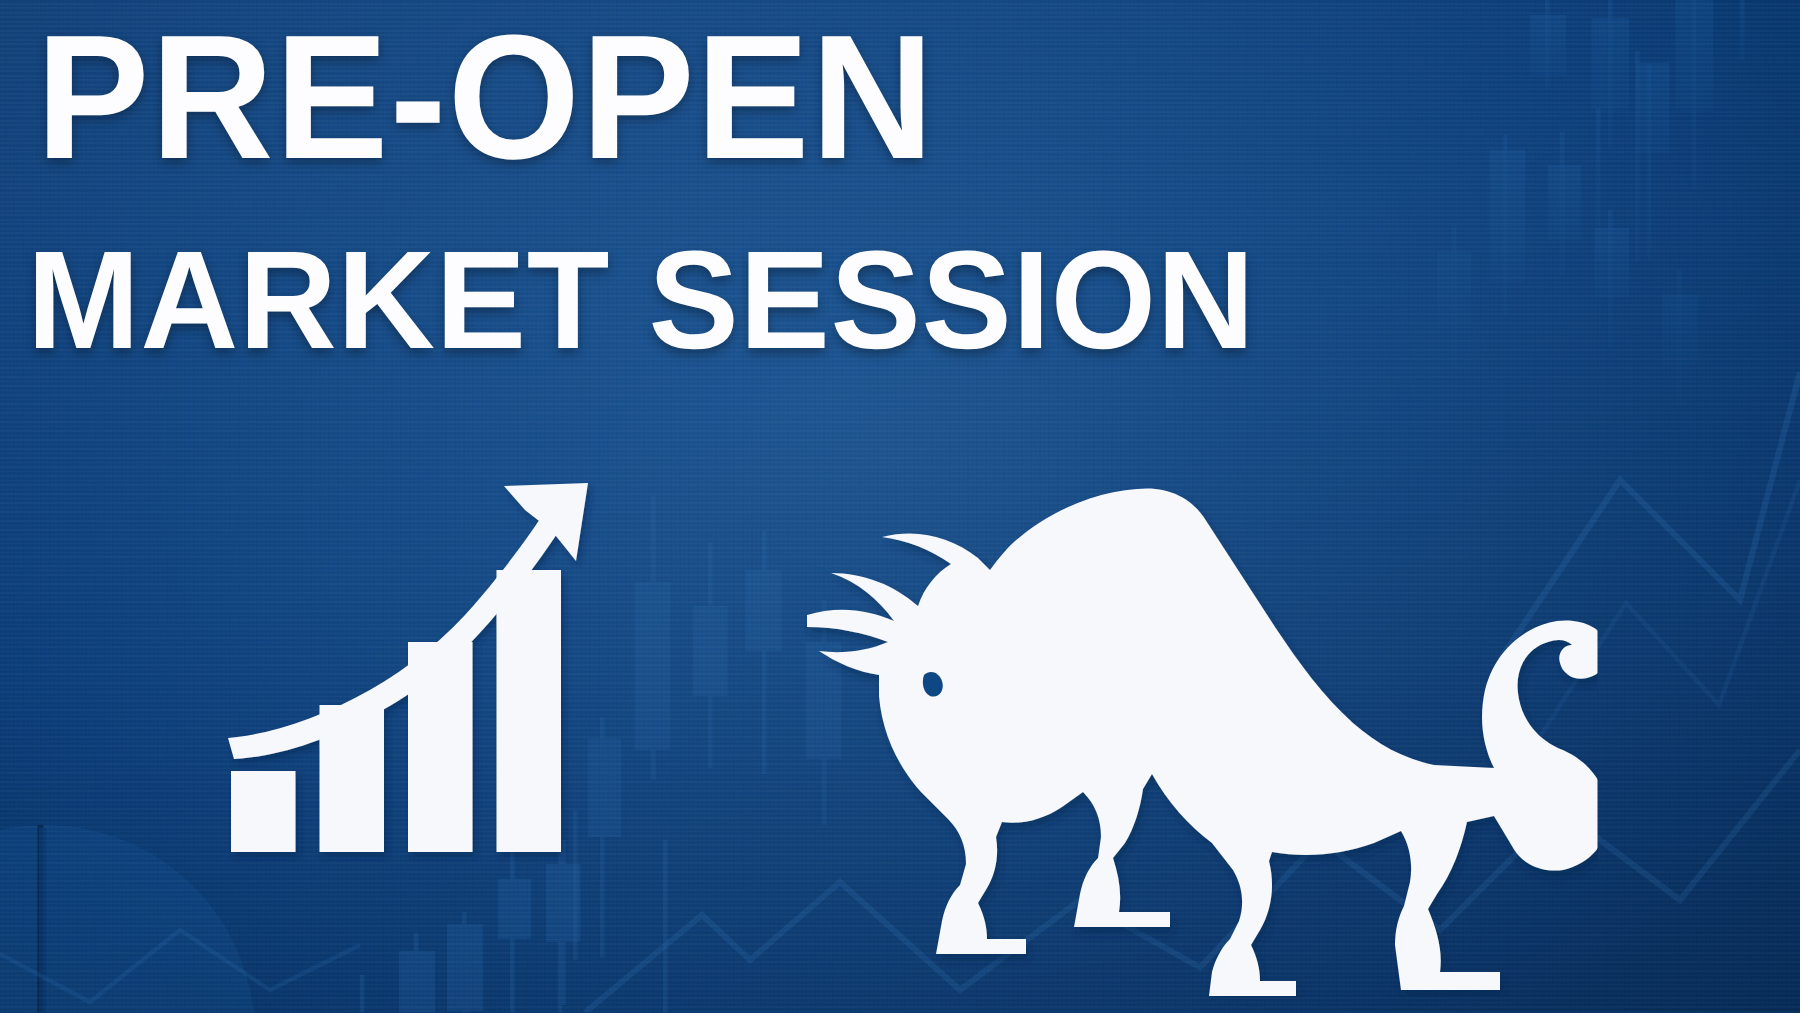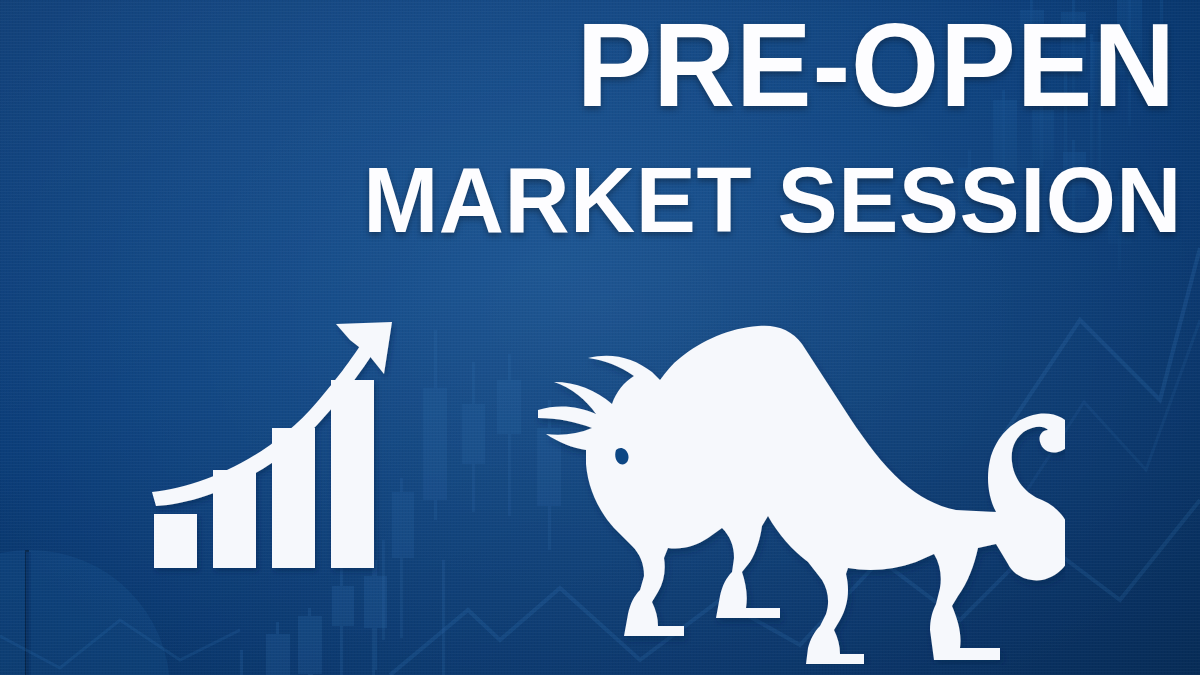--- a/index.html
+++ b/index.html
@@ -34,21 +34,21 @@
       repeating-linear-gradient(90deg, rgba(0,0,0,0.5) 0 1px, transparent 1px 3px);
     pointer-events:none;
   }
 
   
   .bg-deco { position:absolute; inset:0; }
 
   
   .headline-wrap {
     position:absolute; left:0; right:0; top:0;
-    text-align:right;
+    text-align:left;
     z-index:5;
   }
   .line1 {
     font-size:118px;
     line-height:1.0;
     font-weight:700;
     color:#fdfdff;
     letter-spacing:1px;
     padding-top:6px;
     transform:scaleX(0.96);

